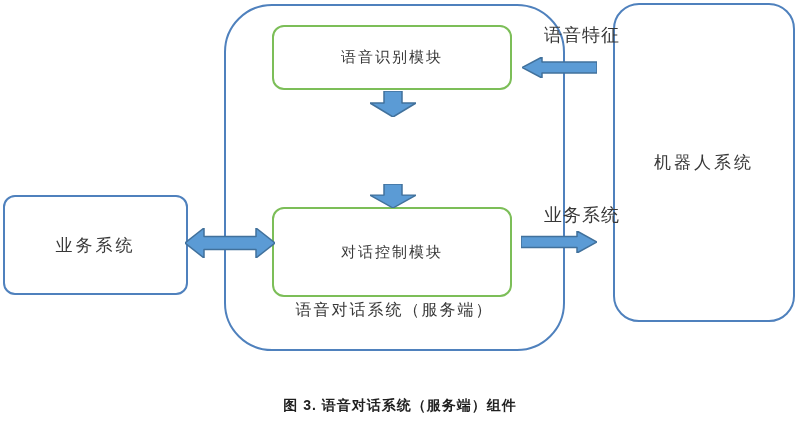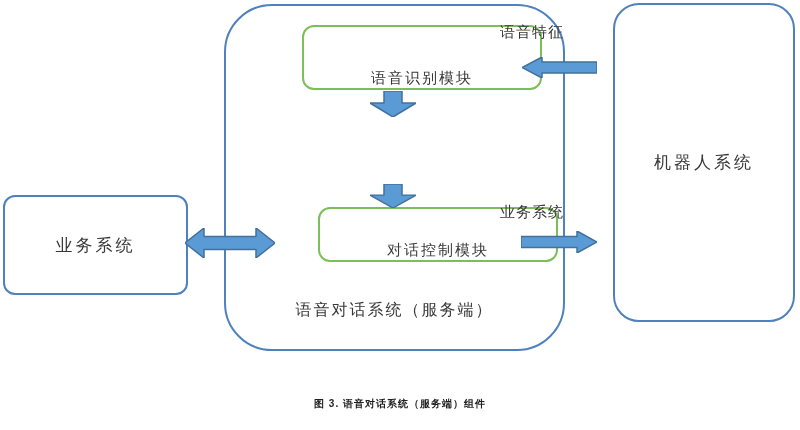--- a/index.html
+++ b/index.html
@@ -37,40 +37,39 @@
     background: #ffffff;
     box-sizing: border-box;
     z-index: 1;
   }
   .module {
     position: absolute;
     border: 2px solid var(--green, #7cbe58);
     border-radius: 12px;
     background: #ffffff;
     display: flex;
-    align-items: flex-end;
+    align-items: center;
     justify-content: center;
     text-align: center;
     box-sizing: border-box;
     font-size: 15px;
     letter-spacing: 2px;
     z-index: 2;
-    margin-left: 30px;
   }
   .big-label { font-size: 17px; letter-spacing: 3px; gap: 18px; }
   .client-box {
     flex-direction: column;
     line-height: 1.6;
     border-radius: 26px;
   }
   .float-label {
     position: absolute;
-    font-size: 15px;
+    font-size: 18px;
     letter-spacing: 1px;
-    text-align: left;
+    text-align: right;
     z-index: 4;
     color: var(--text, #383838);
   }
   .server-label {
     position: absolute;
     font-size: 16px;
     letter-spacing: 2px;
     text-align: center;
     z-index: 2;
     color: var(--text, #383838);
@@ -85,21 +84,21 @@
     stroke: var(--arrow-stroke, #41719c);
     stroke-width: 1.5;
     stroke-linejoin: round;
   }
   .caption {
     position: absolute;
     left: 0;
     right: 0;
     top: 397px;
     text-align: center;
-    font-size: 10px;
+    font-size: 14px;
     font-weight: bold;
     letter-spacing: 1px;
     color: var(--caption-color, #1f1f1f);
     z-index: 2;
   }
 </style>
 </head>
 <body>
 
 <div id="page">
@@ -120,21 +119,21 @@
     </svg>
   </div>
 
 
   <div class="arrow" style="left:370px; top:184px; width:46px; height:24px;">
     <svg viewBox="0 0 46 26" preserveAspectRatio="none">
       <polygon points="14,0 32,0 32,12 46,12 23,26 0,12 14,12"></polygon>
     </svg>
   </div>
 
-  <div class="module" style="left:288px; top:207px; width:240px; height:55px;">
+  <div class="module" style="left:272px; top:207px; width:240px; height:90px;">
     <span>对话控制模块</span>
   </div>
 
   <div class="server-label" style="left:224px; top:300px; width:341px;">语音对话系统（服务端）</div>
 
   <div class="node big-label client-box" style="left:613px; top:3px; width:182px; height:319px;">
     <span>机器人系统</span>
   </div>
 
   <div class="arrow" style="left:185px; top:228px; width:90px; height:30px;">

